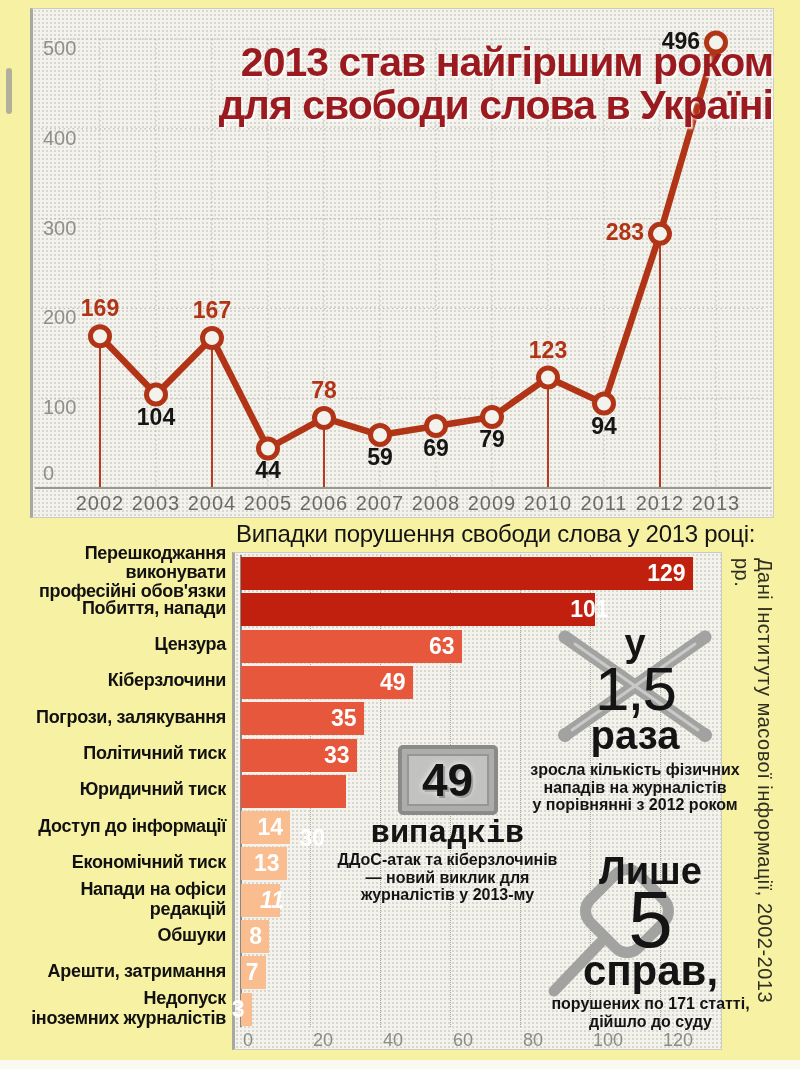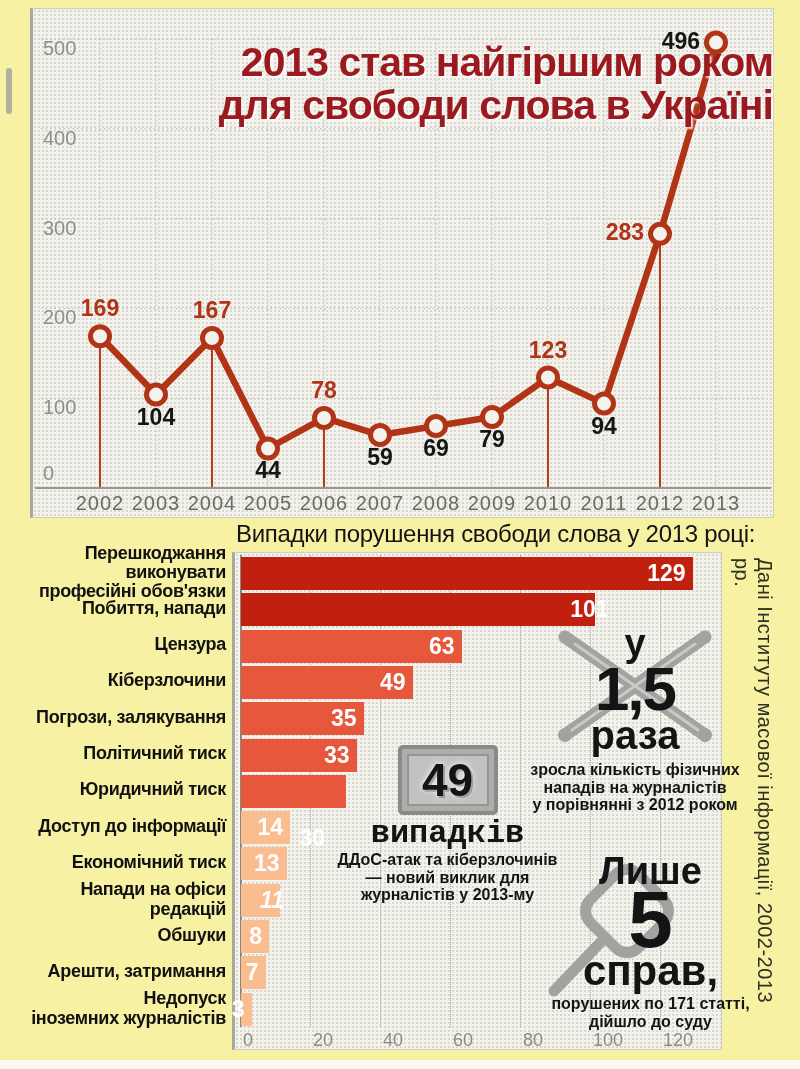--- a/index.html
+++ b/index.html
@@ -39,21 +39,21 @@
   .barval{position:absolute;height:33px;line-height:33px;transform:translateX(-100%);
     font-size:23px;font-weight:bold;color:#fff;white-space:nowrap;}
   #bar-cats{position:absolute;left:2px;top:552px;width:224px;height:496px;}
   .cat{position:absolute;right:0;width:224px;text-align:right;transform:translateY(-50%);
     white-space:pre-line;font-size:18px;font-weight:bold;line-height:1.08;color:#111;letter-spacing:-0.3px;}
 
   
   .callout{position:absolute;text-align:center;color:#141414;}
   .callout > div{position:relative;z-index:1;}
   .co-pre,.co-suf{font-weight:bold;}
-  .co-num{font-weight:bold;}
+  .co-num{font-weight:normal;}
   .co-cap{white-space:pre-line;font-weight:bold;}
   .callout.bats{left:520px;top:608px;width:230px;padding-top:18px;}
   .bats .co-pre{font-size:38px;line-height:.9;}
   .bats .co-num{font-size:62px;line-height:.92;letter-spacing:-2px;}
   .bats .co-suf{font-size:40px;line-height:.9;}
   .bats .co-cap{font-size:16px;line-height:1.1;margin-top:8px;}
   .bats-svg{position:absolute;left:10px;top:8px;z-index:0;}
   .callout.ddos{left:325px;top:745px;width:245px;}
   .monitor{width:100px;height:70px;margin:0 auto;background:#adadab;border:4px solid #8a8a88;
     border-radius:5px;box-sizing:border-box;padding:5px;}

